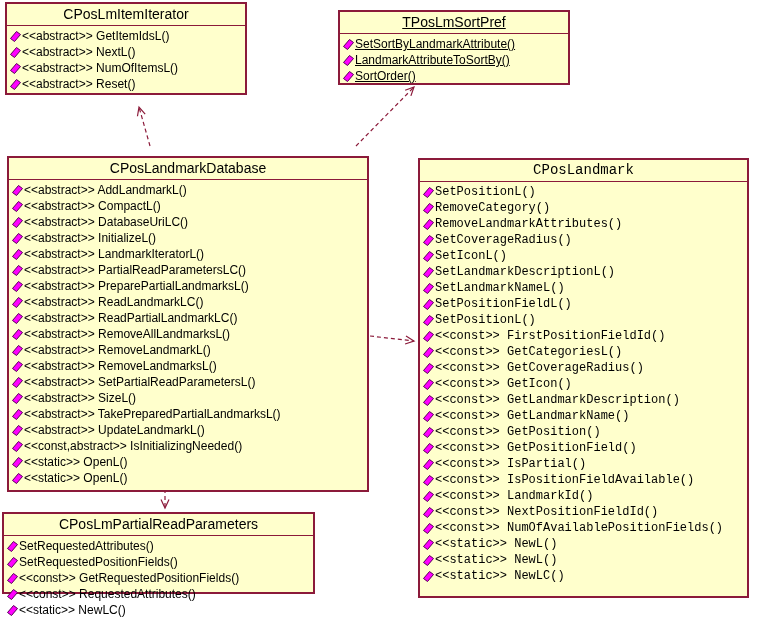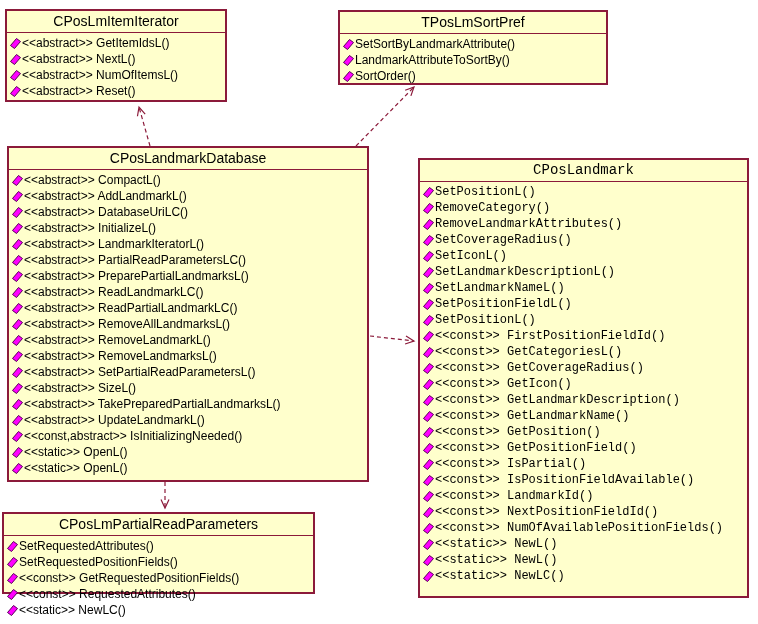--- a/index.html
+++ b/index.html
@@ -68,21 +68,21 @@
       <marker id="arrowOpen" markerWidth="12" markerHeight="12" refX="10" refY="5" orient="auto" markerUnits="userSpaceOnUse">
         <polyline points="1.5,1 10,5 1.5,9" fill="none" stroke="#8B1A3A" stroke-width="1.2"></polyline>
       </marker>
     </defs>
     <line x1="150" y1="146" x2="139" y2="107" stroke="#8B1A3A" stroke-width="1.2" stroke-dasharray="4,3" marker-end="url(#arrowOpen)"></line>
     <line x1="356" y1="146" x2="414" y2="87" stroke="#8B1A3A" stroke-width="1.2" stroke-dasharray="4,3" marker-end="url(#arrowOpen)"></line>
     <line x1="370" y1="336" x2="414" y2="341" stroke="#8B1A3A" stroke-width="1.2" stroke-dasharray="4,3" marker-end="url(#arrowOpen)"></line>
     <line x1="165" y1="482" x2="165" y2="508" stroke="#8B1A3A" stroke-width="1.2" stroke-dasharray="4,3" marker-end="url(#arrowOpen)"></line>
   </svg>
 
-  <div class="uml-class" style="left:5px; top:9px; width:222px; height:93px;">
+  <div class="uml-class" style="left:5px; top:2px; width:242px; height:93px;">
     <div class="uml-title">CPosLmItemIterator</div>
     <ul class="uml-methods">
         <li class="uml-method">
           <span class="icon-diamond">
             <svg width="11" height="11" viewBox="0 0 11 11" xmlns="http://www.w3.org/2000/svg">
               <polygon points="0.5,7.5 6.5,0.5 10.5,3.5 4.5,10.5" fill="#FF00FF" stroke="#550055" stroke-width="1"></polygon>
             </svg>
           </span>
           <span class="method-label">&lt;&lt;abstract&gt;&gt; GetItemIdsL()</span>
         </li>
@@ -106,21 +106,21 @@
           <span class="icon-diamond">
             <svg width="11" height="11" viewBox="0 0 11 11" xmlns="http://www.w3.org/2000/svg">
               <polygon points="0.5,7.5 6.5,0.5 10.5,3.5 4.5,10.5" fill="#FF00FF" stroke="#550055" stroke-width="1"></polygon>
             </svg>
           </span>
           <span class="method-label">&lt;&lt;abstract&gt;&gt; Reset()</span>
         </li>
       </ul>
   </div>
 
-  <div class="uml-class" style="left:338px; top:10px; width:270px; height:75px;">
+  <div class="uml-class" style="left:338px; top:10px; width:232px; height:75px;text-decoration:underline;">
     <div class="uml-title">TPosLmSortPref</div>
     <ul class="uml-methods">
         <li class="uml-method">
           <span class="icon-diamond">
             <svg width="11" height="11" viewBox="0 0 11 11" xmlns="http://www.w3.org/2000/svg">
               <polygon points="0.5,7.5 6.5,0.5 10.5,3.5 4.5,10.5" fill="#FF00FF" stroke="#550055" stroke-width="1"></polygon>
             </svg>
           </span>
           <span class="method-label">SetSortByLandmarkAttribute()</span>
         </li>
@@ -136,38 +136,38 @@
           <span class="icon-diamond">
             <svg width="11" height="11" viewBox="0 0 11 11" xmlns="http://www.w3.org/2000/svg">
               <polygon points="0.5,7.5 6.5,0.5 10.5,3.5 4.5,10.5" fill="#FF00FF" stroke="#550055" stroke-width="1"></polygon>
             </svg>
           </span>
           <span class="method-label">SortOrder()</span>
         </li>
       </ul>
   </div>
 
-  <div class="uml-class" style="left:7px; top:146px; width:362px; height:336px;">
+  <div class="uml-class" style="left:7px; top:156px; width:362px; height:336px;">
     <div class="uml-title">CPosLandmarkDatabase</div>
     <ul class="uml-methods">
         <li class="uml-method">
           <span class="icon-diamond">
             <svg width="11" height="11" viewBox="0 0 11 11" xmlns="http://www.w3.org/2000/svg">
               <polygon points="0.5,7.5 6.5,0.5 10.5,3.5 4.5,10.5" fill="#FF00FF" stroke="#550055" stroke-width="1"></polygon>
             </svg>
           </span>
+          <span class="method-label">&lt;&lt;abstract&gt;&gt; AddLandmarkL()</span>
+        </li>
+        <li class="uml-method">
+          <span class="icon-diamond">
+            <svg width="11" height="11" viewBox="0 0 11 11" xmlns="http://www.w3.org/2000/svg">
+              <polygon points="0.5,7.5 6.5,0.5 10.5,3.5 4.5,10.5" fill="#FF00FF" stroke="#550055" stroke-width="1"></polygon>
+            </svg>
+          </span>
           <span class="method-label">&lt;&lt;abstract&gt;&gt; CompactL()</span>
-        </li>
-        <li class="uml-method">
-          <span class="icon-diamond">
-            <svg width="11" height="11" viewBox="0 0 11 11" xmlns="http://www.w3.org/2000/svg">
-              <polygon points="0.5,7.5 6.5,0.5 10.5,3.5 4.5,10.5" fill="#FF00FF" stroke="#550055" stroke-width="1"></polygon>
-            </svg>
-          </span>
-          <span class="method-label">&lt;&lt;abstract&gt;&gt; AddLandmarkL()</span>
         </li>
         <li class="uml-method">
           <span class="icon-diamond">
             <svg width="11" height="11" viewBox="0 0 11 11" xmlns="http://www.w3.org/2000/svg">
               <polygon points="0.5,7.5 6.5,0.5 10.5,3.5 4.5,10.5" fill="#FF00FF" stroke="#550055" stroke-width="1"></polygon>
             </svg>
           </span>
           <span class="method-label">&lt;&lt;abstract&gt;&gt; DatabaseUriLC()</span>
         </li>
         <li class="uml-method">

